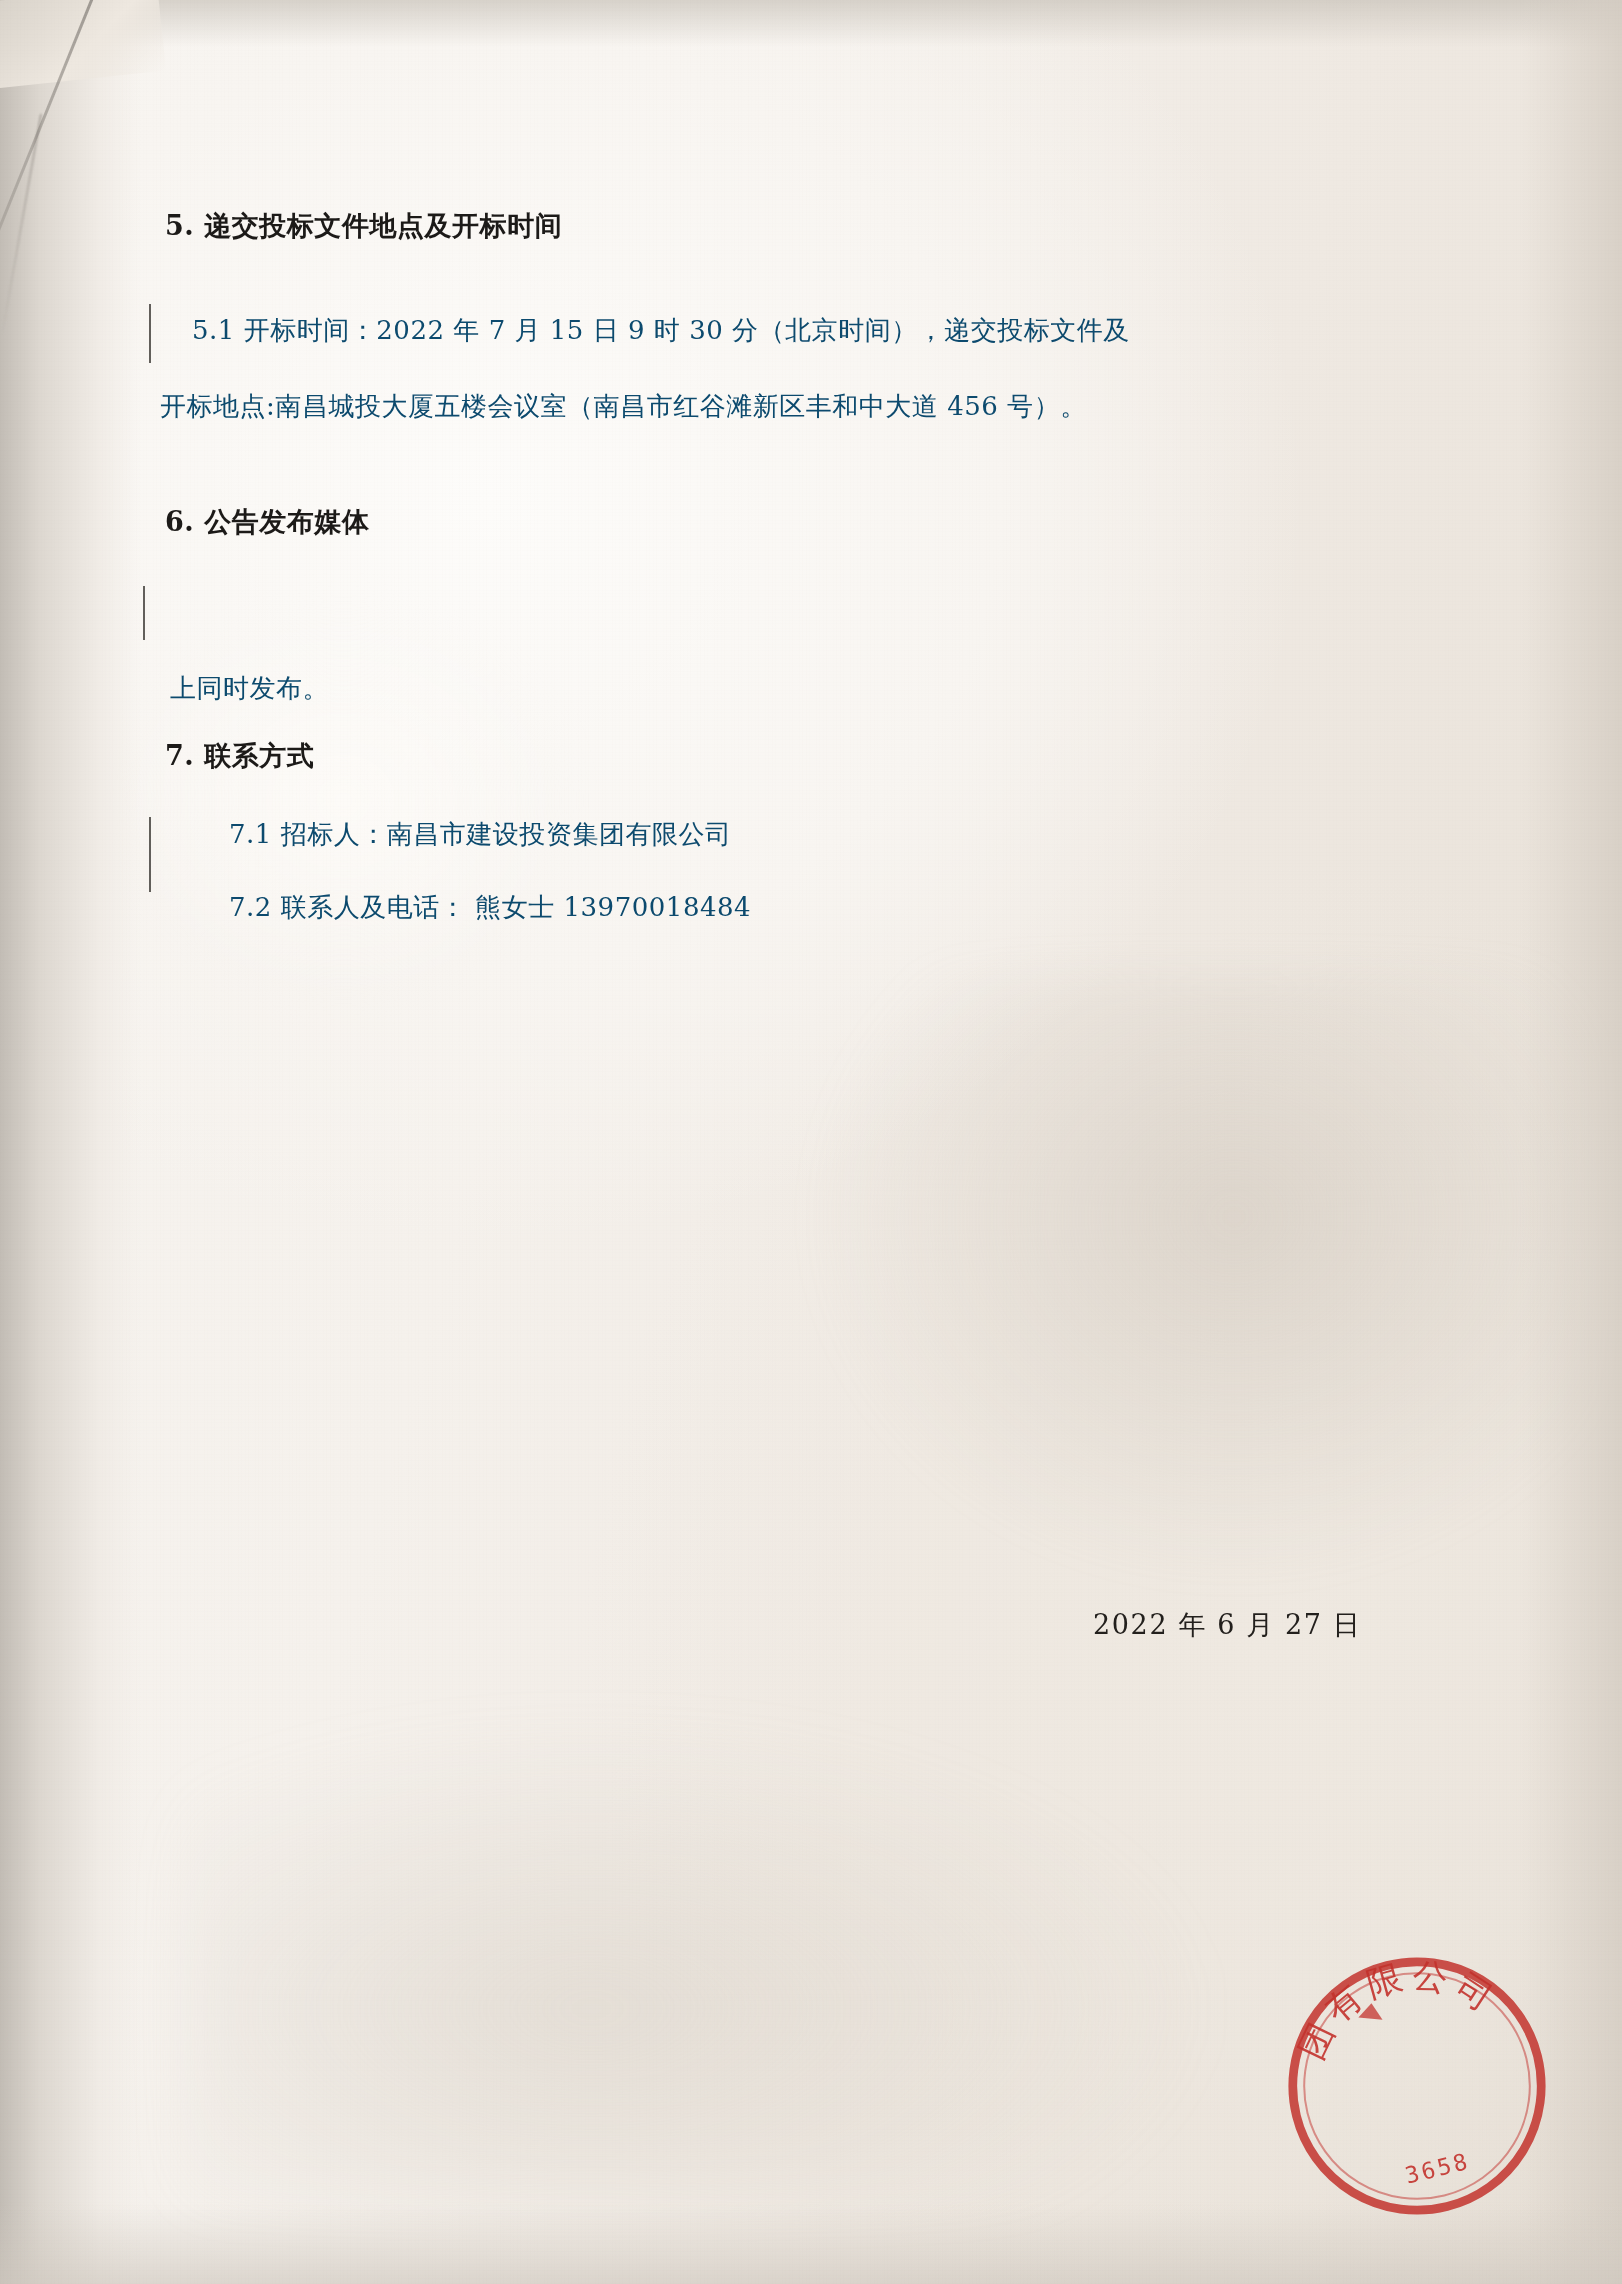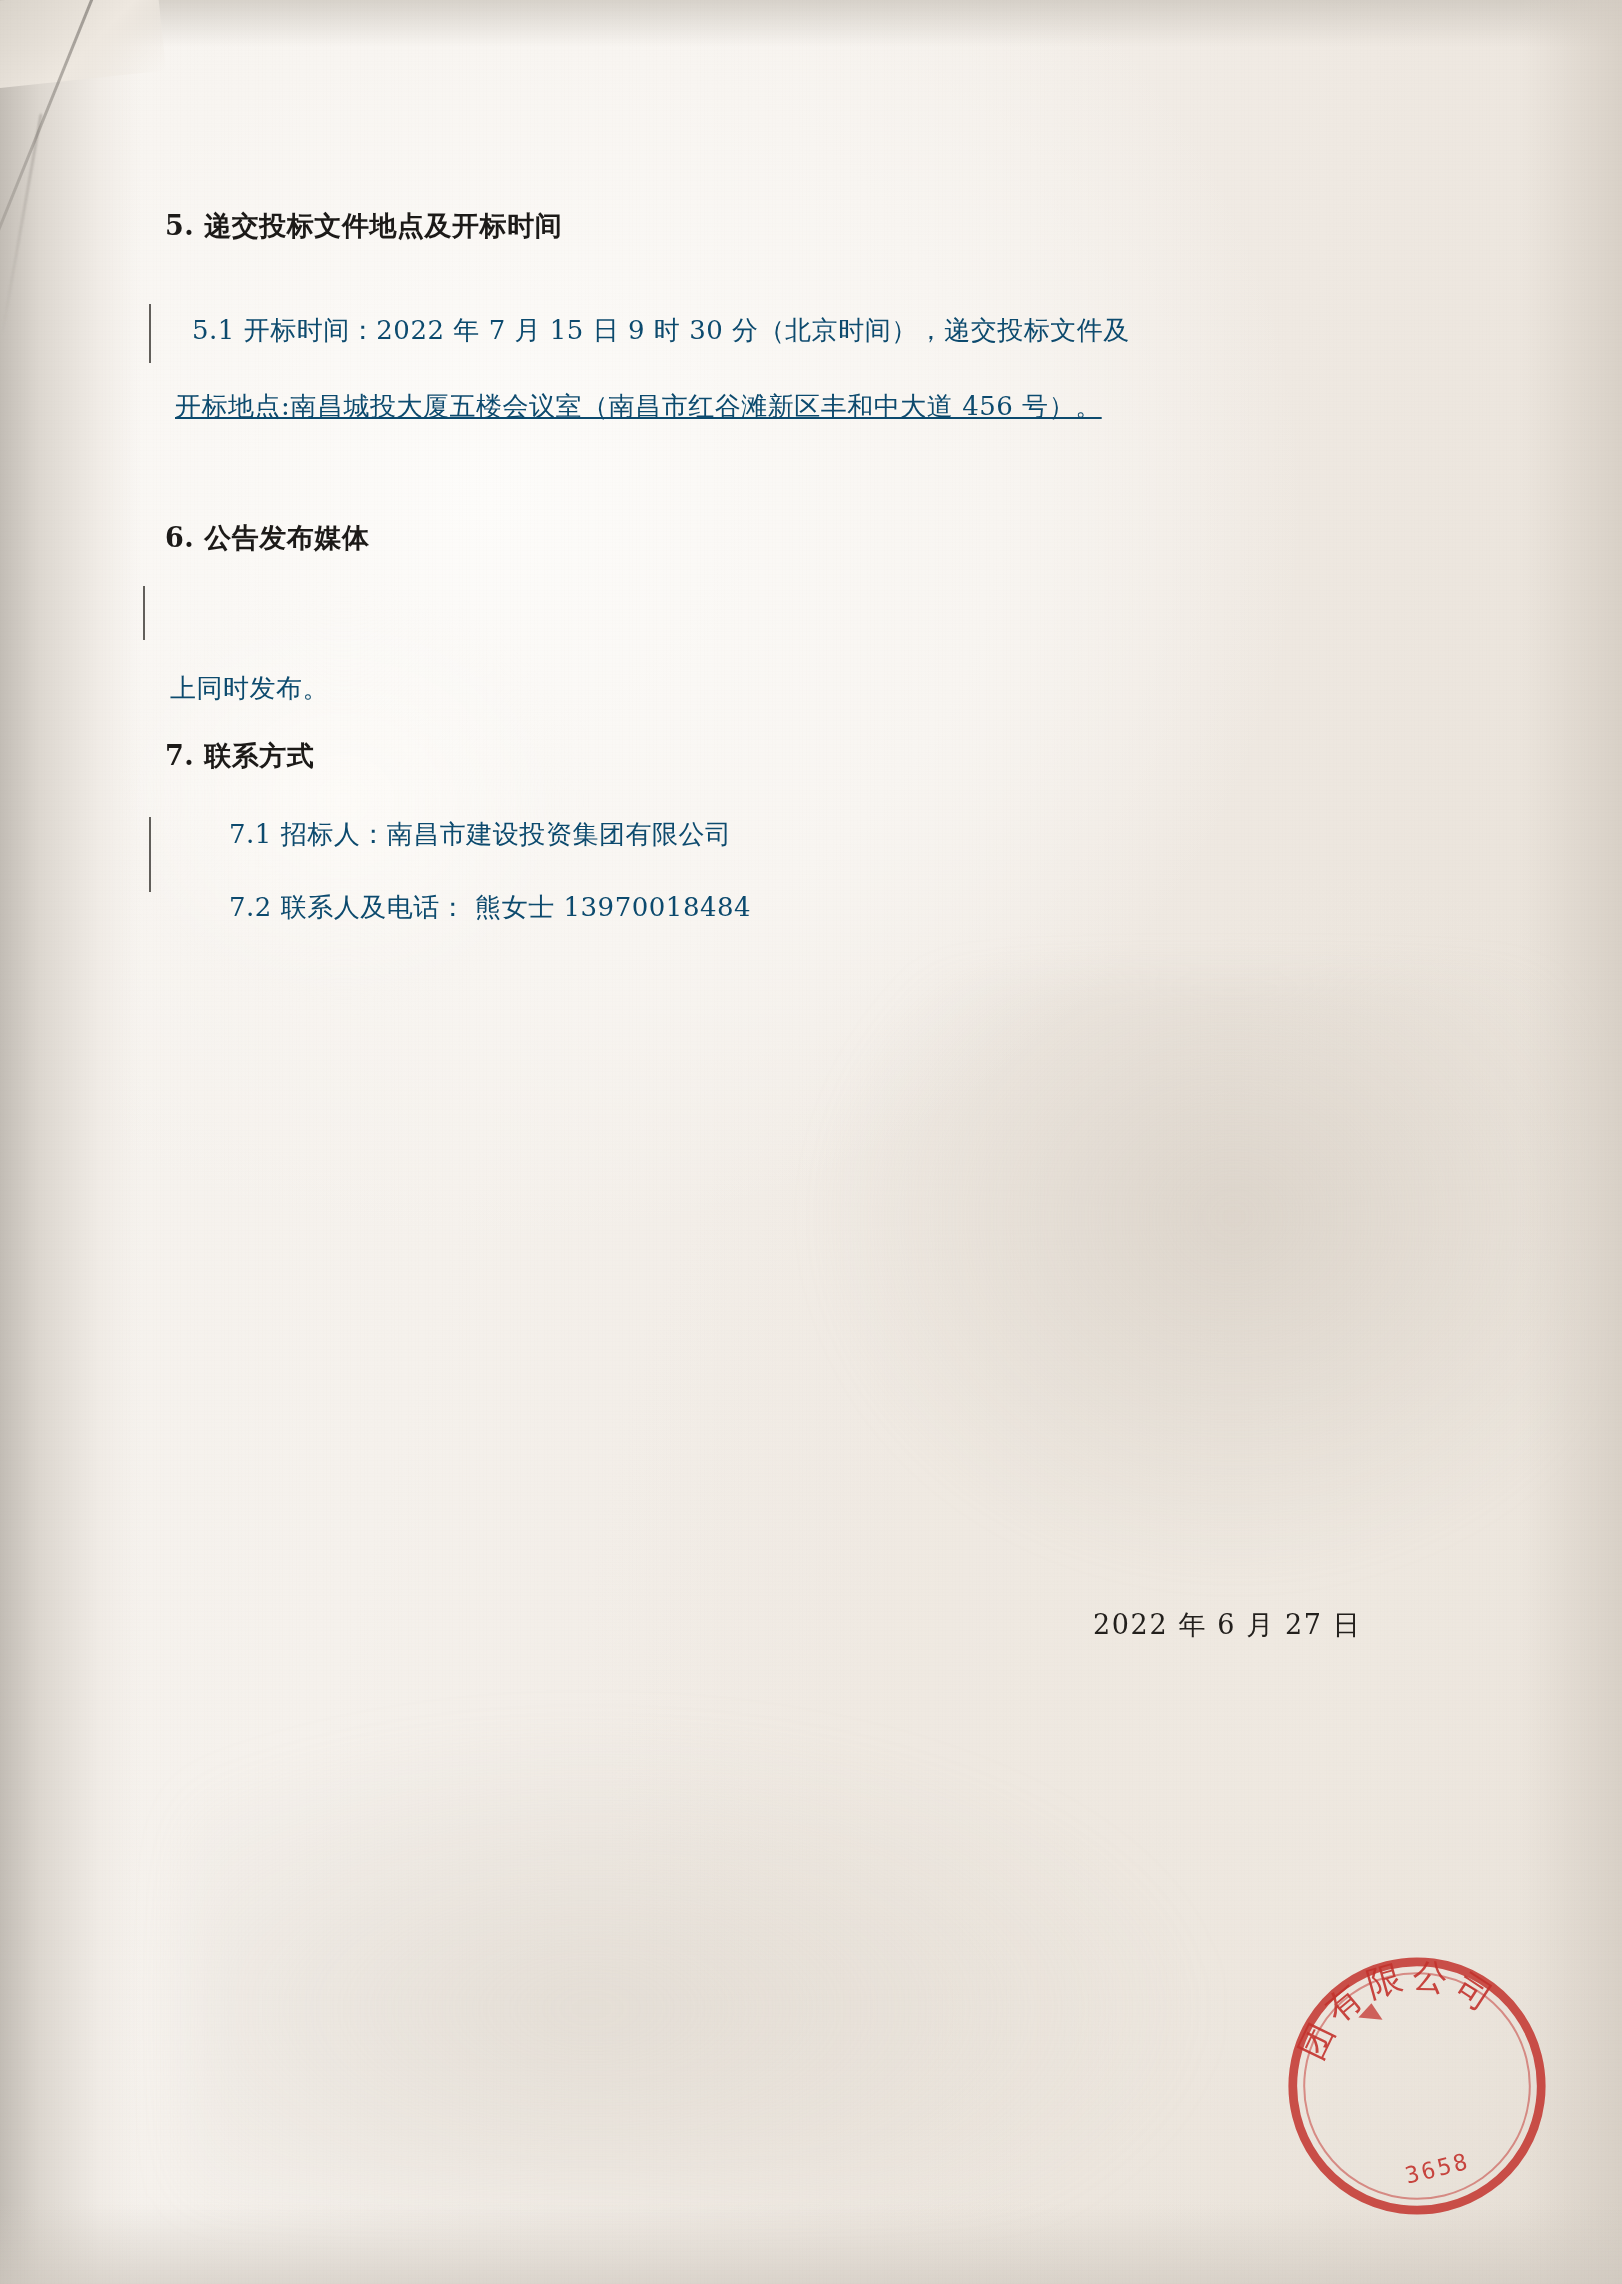--- a/index.html
+++ b/index.html
@@ -178,23 +178,23 @@
   <div class="crease2"></div>
 
   <div class="content">
 
     <div class="blk heading" style="left:165px; top:208px;">5.  递交投标文件地点及开标时间</div>
 
     <div class="indent-mark" style="left:149px; top:304px; height:59px;"></div>
 
     <div class="blk body-line" style="left:192px; top:313px;">5.1 开标时间：2022 年  7 月  15   日 9 时   30 分（北京时间），递交投标文件及</div>
 
-    <div class="blk body-line" style="left:175px; top:389px;text-decoration:underline;">开标地点:南昌城投大厦五楼会议室（南昌市红谷滩新区丰和中大道 456 号）。</div>
-
-    <div class="blk heading" style="left:165px; top:504px;margin-top:16px;">6. 公告发布媒体</div>
+    <div class="blk body-line" style="left:160px; top:389px;">开标地点:南昌城投大厦五楼会议室（南昌市红谷滩新区丰和中大道 456 号）。</div>
+
+    <div class="blk heading" style="left:165px; top:504px;">6. 公告发布媒体</div>
 
     <div class="indent-mark" style="left:143px; top:586px; height:54px;"></div>
 
 
     <div class="blk body-line" style="left:170px; top:671px;">上同时发布。</div>
 
     <div class="blk heading" style="left:165px; top:738px;text-align:center;">7. 联系方式</div>
 
     <div class="indent-mark" style="left:149px; top:817px; height:75px;"></div>
 

